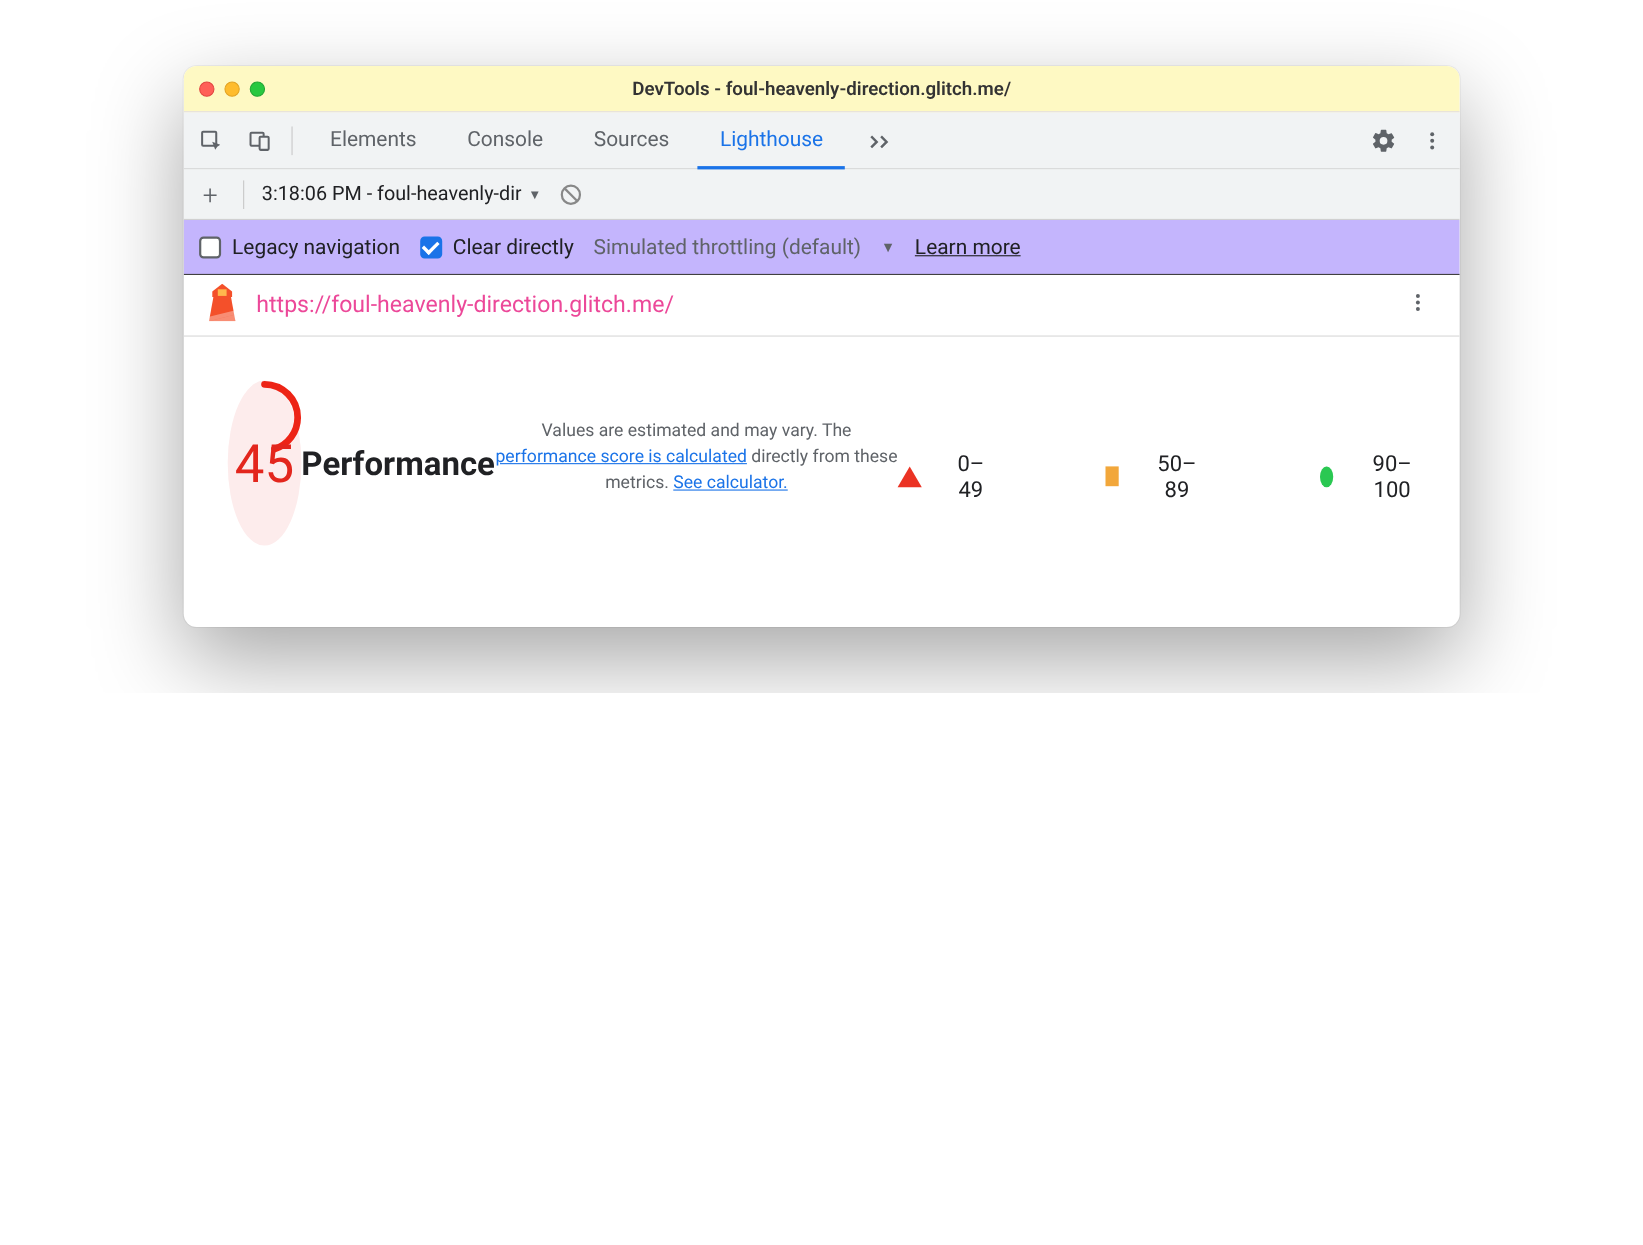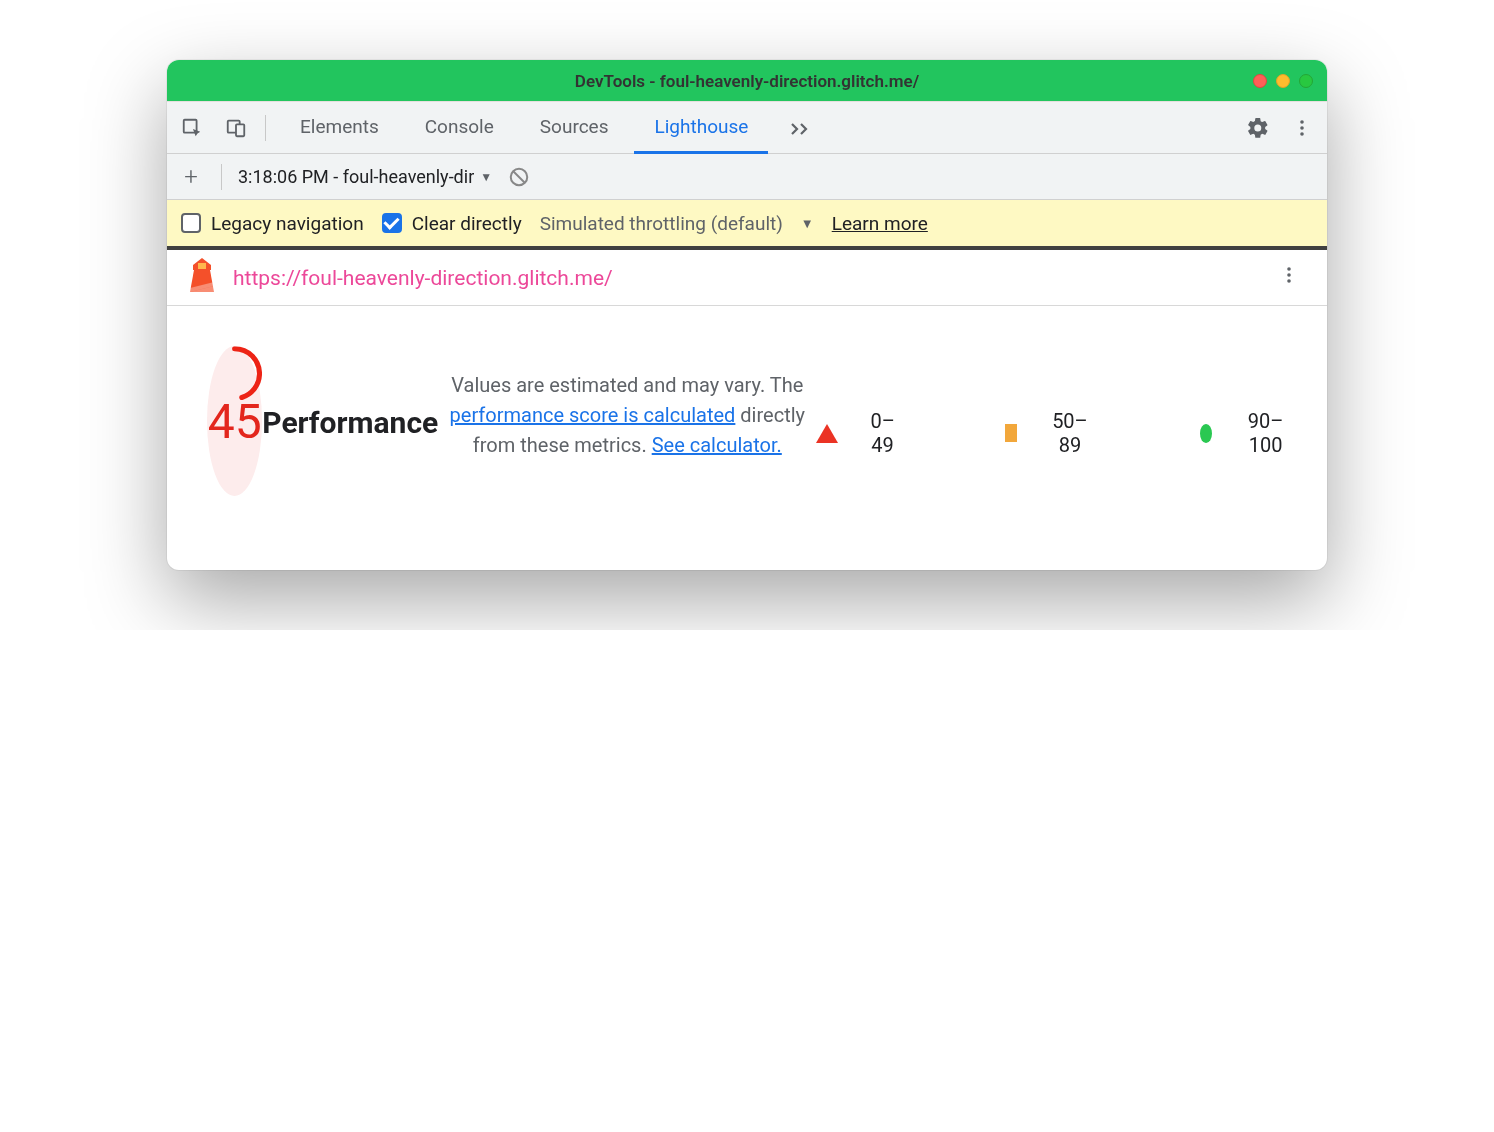--- a/index.html
+++ b/index.html
@@ -16,25 +16,24 @@
     border-radius: 12px;
     overflow: hidden;
     box-shadow: 0 30px 80px rgba(0,0,0,0.35), 0 0 0 1px rgba(0,0,0,0.05);
     background: #fff;
   }
   
   .titlebar {
     display: flex;
     align-items: center;
     height: 42px;
-    background: #22c55e;
+    background: #fef9c3;
     border-bottom: 1px solid #e6e0de;
     padding: 0 14px;
     position: relative;
-    justify-content: flex-end;
   }
   .traffic-lights {
     display: flex;
     gap: 9px;
   }
   .traffic-lights .dot {
     width: 14px; height: 14px; border-radius: 50%;
   }
   .dot.red { background: #ff5f57; border: 1px solid #e14640; }
   .dot.yellow { background: #febc2e; border: 1px solid #e1a325; }
@@ -140,22 +139,22 @@
   .nosign {
     color: #888;
     display: flex;
     align-items: center;
   }
   
   .optionsbar {
     display: flex;
     align-items: center;
     height: 50px;
-    background: #fef9c3;
-    border-bottom: 4px solid #404040;
+    background: #c4b5fd;
+    border-bottom: 1px solid #404040;
     padding: 0 14px;
     gap: 18px;
     font-size: 19px;
     color: #202124;
   }
   .checkbox {
     display: flex;
     align-items: center;
     gap: 10px;
     cursor: pointer;
@@ -236,21 +235,21 @@
     color: #e3261d;
     font-weight: 400;
   }
   .category-title {
     font-size: 30px;
     font-weight: 700;
     color: #202124;
     margin-bottom: 22px;
   }
   .description {
-    font-size: 20px;
+    font-size: 16px;
     color: #5f6368;
     max-width: 860px;
     line-height: 1.5;
     margin-bottom: 36px;
   }
   .description a {
     color: #1a73e8;
     text-decoration: underline;
     cursor: pointer;
   }

